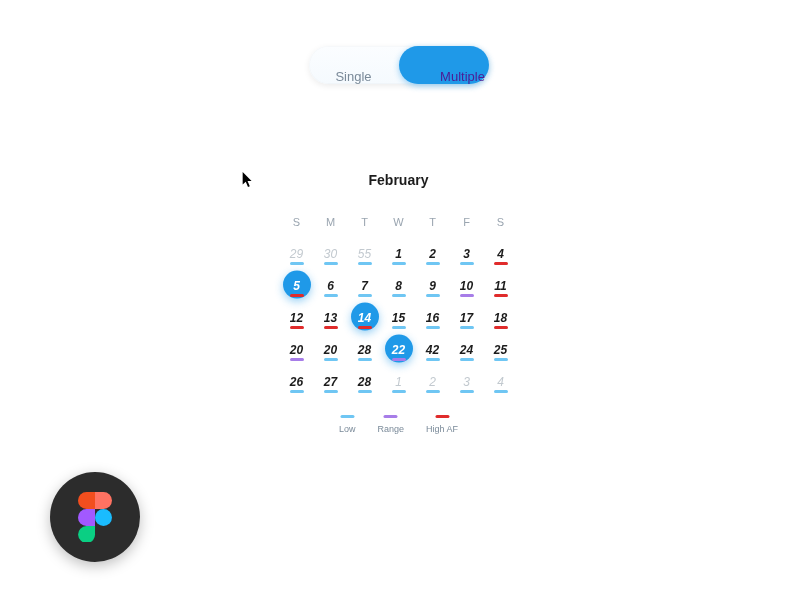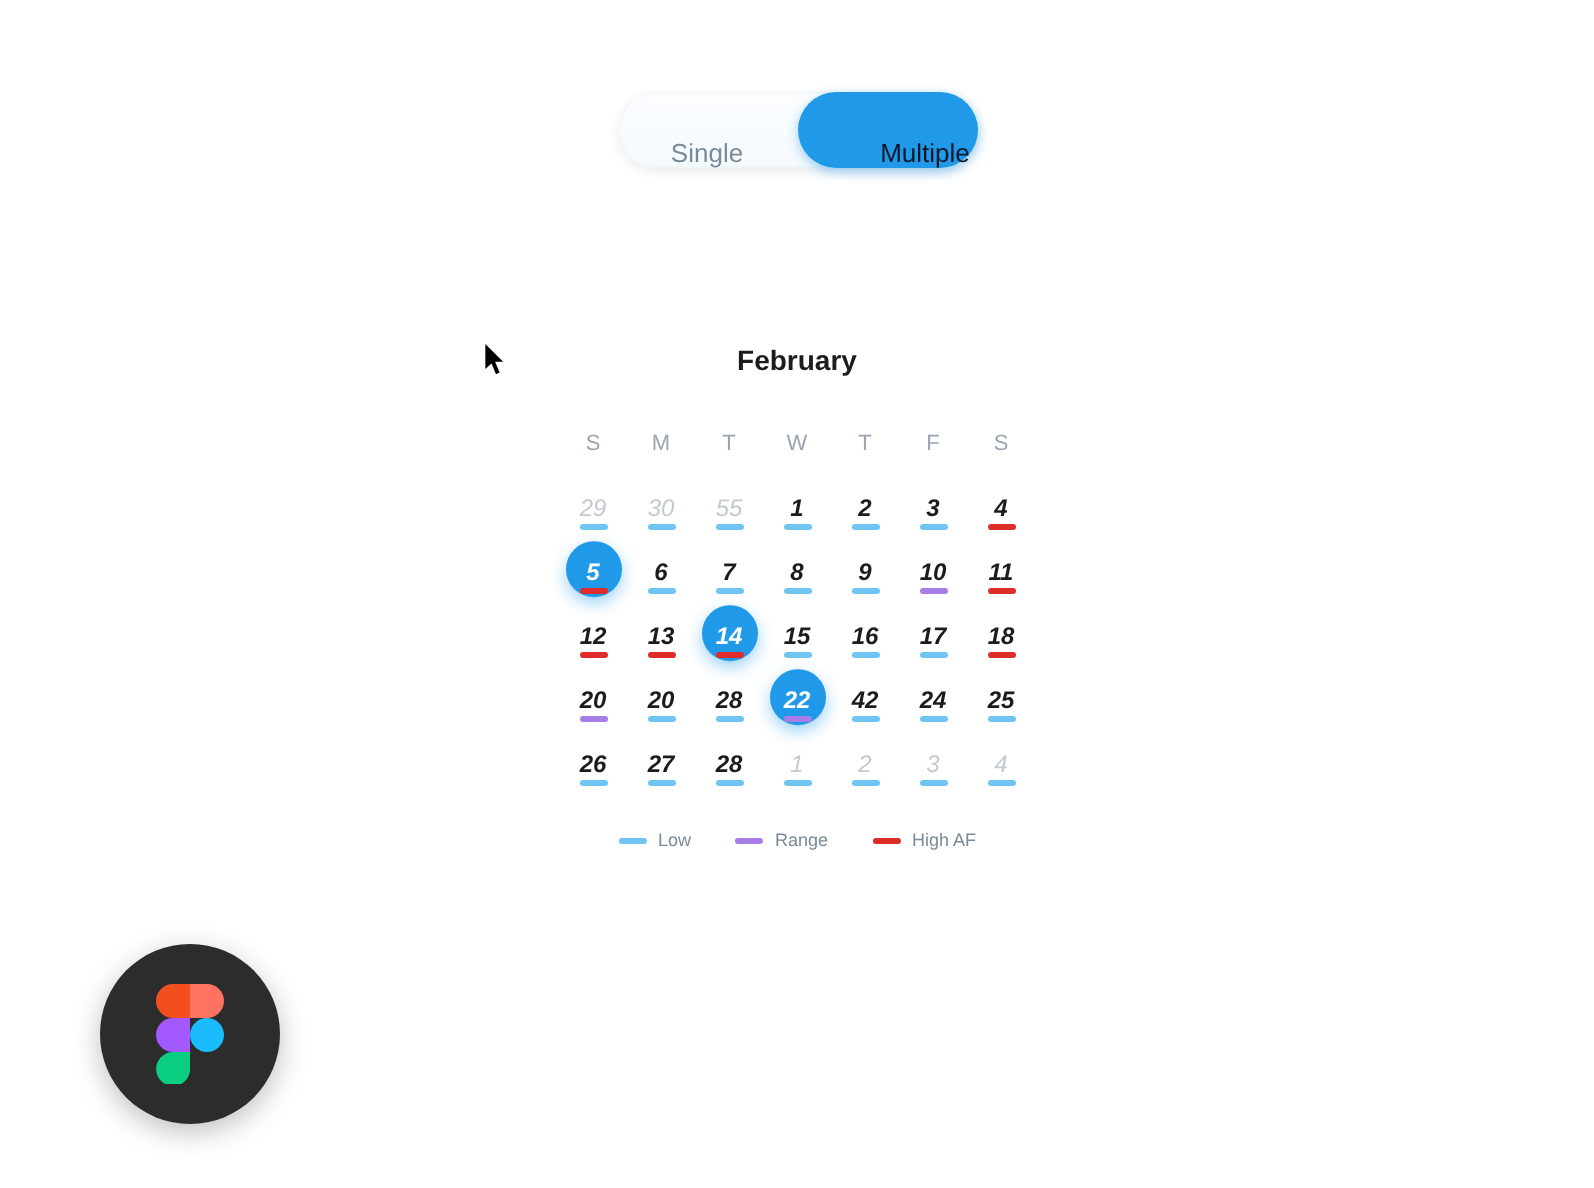--- a/index.html
+++ b/index.html
@@ -29,21 +29,21 @@
   }
   .seg + .seg::before {
     content: "";
     position: absolute;
     left: 0; top: 6px; bottom: 6px;
     width: 1px;
     background: rgba(0,0,0,0.06);
   }
   .seg.active {
     background: #1f99e8;
-    color: #0f172a;
+    color: #4c1d95;
     border-radius: 999px;
     box-shadow: 0 2px 6px rgba(31,153,232,0.45);
     padding-left: 38px;
   }
   .seg.active::before { display: none; }
 
   
   .cursor {
     position: absolute;
     top: 172px;
@@ -128,20 +128,21 @@
     display: flex;
     gap: 22px;
     align-items: center;
   }
   .legend-item {
     display: flex;
     align-items: center;
     gap: 6px;
     font-size: 9px;
     color: #7a8a99;
+    flex-direction: column;
   }
   .swatch {
     width: 14px; height: 3px; border-radius: 2px;
   }
 
   
   .figma-badge {
     position: absolute;
     bottom: 32px;
     left: 50px;

